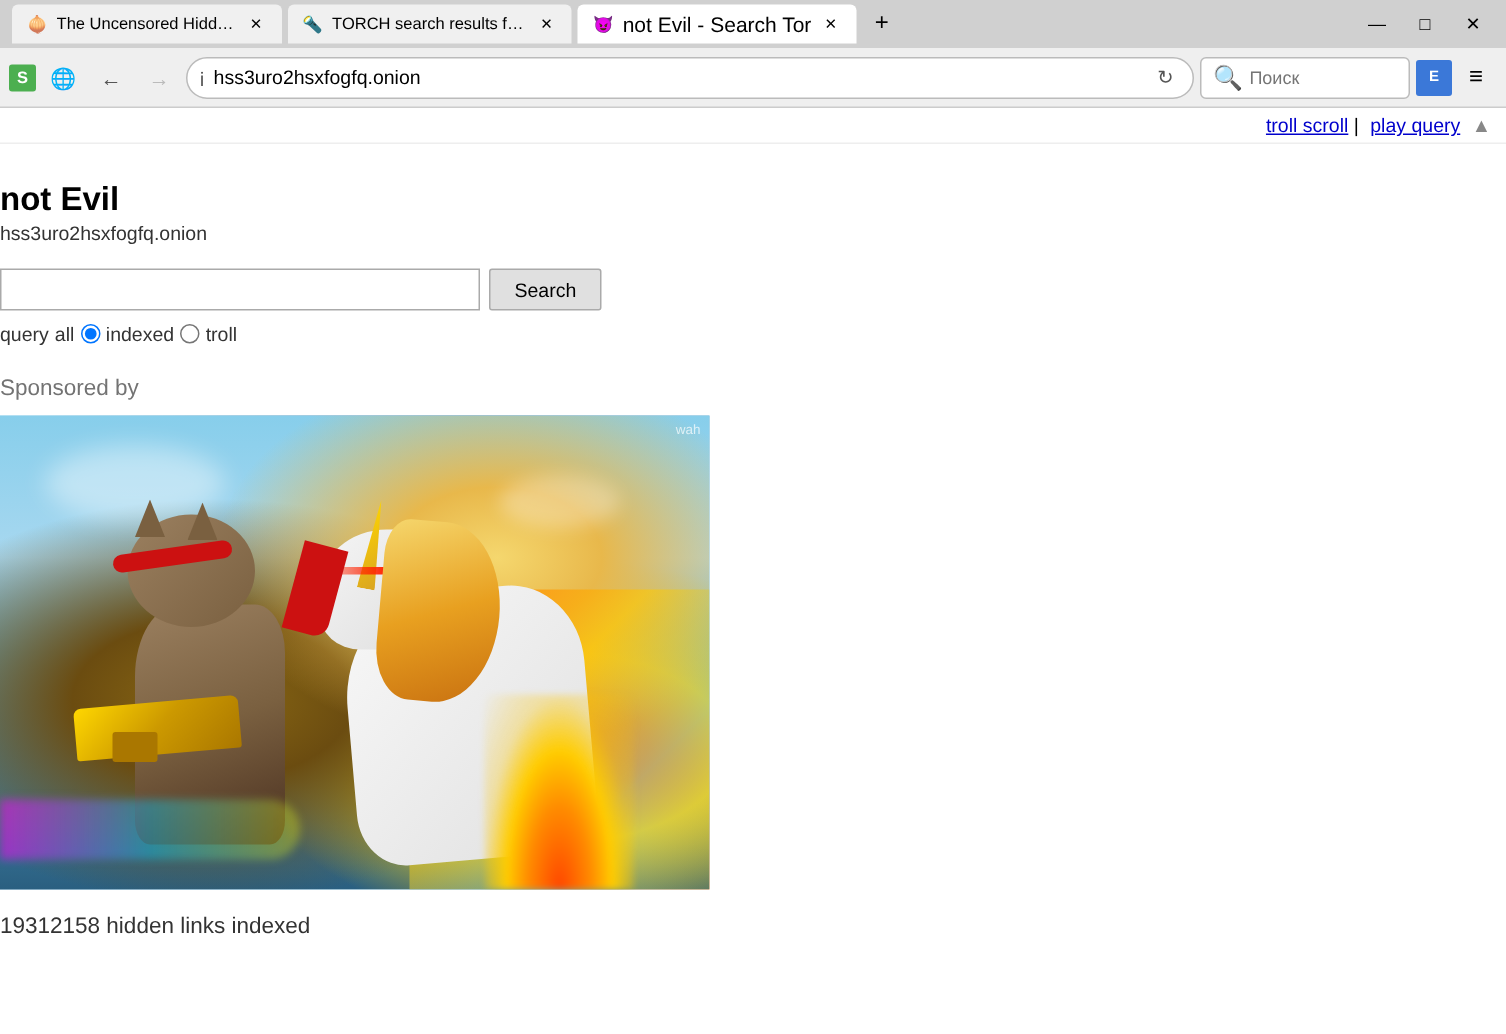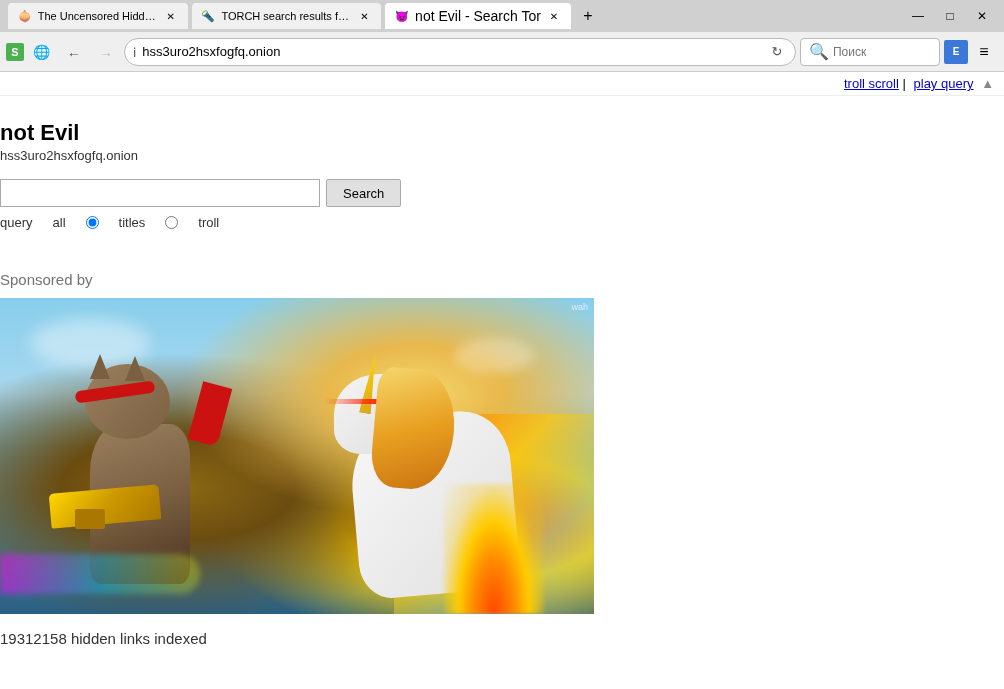--- a/index.html
+++ b/index.html
@@ -194,35 +194,35 @@
       background: #e0e0e0;
       border: 1px solid #aaa;
       cursor: pointer;
       font-size: 13px;
       border-radius: 2px;
     }
 
     .radio-row {
       display: flex;
       align-items: center;
-      gap: 20px;
-      font-size: 13px;
-      margin-bottom: 41px;
+      gap: 4px;
+      font-size: 13px;
+      margin-bottom: 20px;
       color: #333;
     }
     .radio-row input[type=radio] { cursor: pointer; }
 
     .sponsored-title {
       font-size: 15px;
       color: #737373;
       margin-bottom: 10px;
     }
 
     .sponsored-image {
-      width: 594px;
+      width: 473px;
       height: 316px;
       background: linear-gradient(135deg, #87ceeb 0%, #5ba3c9 20%, #3d7fa8 40%, #6ab0d4 60%, #a8d8ea 80%, #f4a460 100%);
       border: none;
       position: relative;
       overflow: hidden;
       display: flex;
       align-items: center;
       justify-content: center;
     }
 
@@ -358,21 +358,21 @@
 
     <div class="search-form">
       <input class="search-input" type="text" placeholder="" style="">
       <button class="search-btn">Search</button>
     </div>
 
     <div class="radio-row">
       <span>query</span>
       <span>all</span>
       <input type="radio" name="searchtype" checked="" style="">
-      <span>titles</span>
+      <span>indexed</span>
       <input type="radio" name="searchtype" style="">
       <span>troll</span>
     </div>
 
     <div class="sponsored-title">Sponsored by</div>
 
     <div class="sponsored-image">
       <div class="img-overlay"></div>
 
       <div style="position:absolute; top:20px; left:30px; width:120px; height:50px; background:rgba(255,255,255,0.4); border-radius:50%; filter:blur(8px);"></div>

